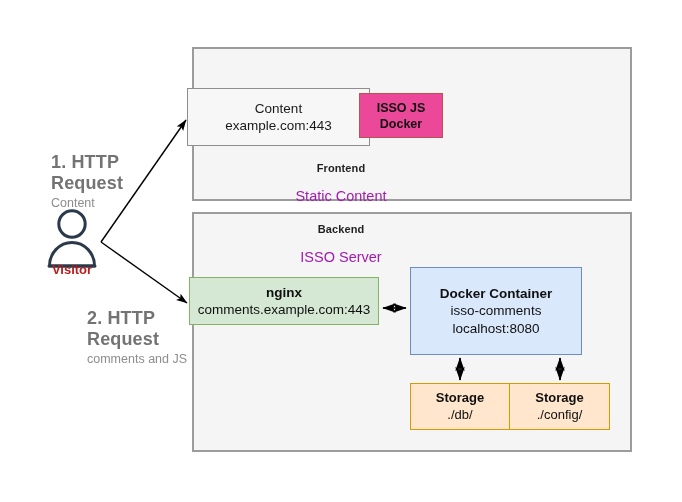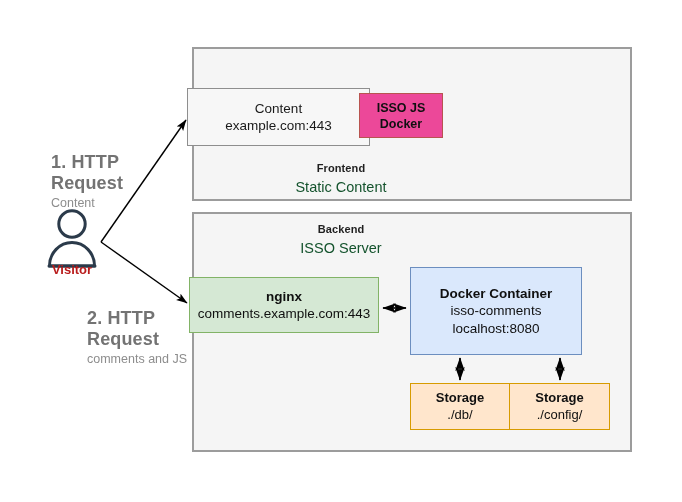--- a/index.html
+++ b/index.html
@@ -49,22 +49,22 @@
   .group-label .g-title {
     display: block;
     font-weight: bold;
     font-size: 11px;
     color: #1f1f1f;
     letter-spacing: .1px;
   }
   .group-label .g-sub {
     display: block;
     font-size: 14.5px;
-    color: #14532d;
-    margin-top: 5px;
+    color: #a21caf;
+    margin-top: 14px;
   }
 
   
   #frontend-group { left: 192px; top: 47px; width: 440px; height: 154px; }
   #frontend-label { top: 162px; }
 
   
   #backend-group { left: 192px; top: 212px; width: 440px; height: 240px; }
   #backend-label { top: 223px; }
 
@@ -85,21 +85,21 @@
     background: #ec4899;
     border: 1px solid #b85450;
     font-size: 12.5px;
     color: #101010;
     font-weight: bold;
     z-index: 5;
   }
 
   
   #nginx-box {
-    left: 189px; top: 277px; width: 190px; height: 56px;
+    left: 189px; top: 277px; width: 190px; height: 48px;
     background: #d5e8d4;
     border: 1px solid #82b366;
     font-size: 13.5px;
     color: #101010;
     z-index: 4;
   }
   #nginx-box .title { font-size: 13.5px; }
   #nginx-box .sub { font-size: 13.5px; text-align: center; }
 
   

